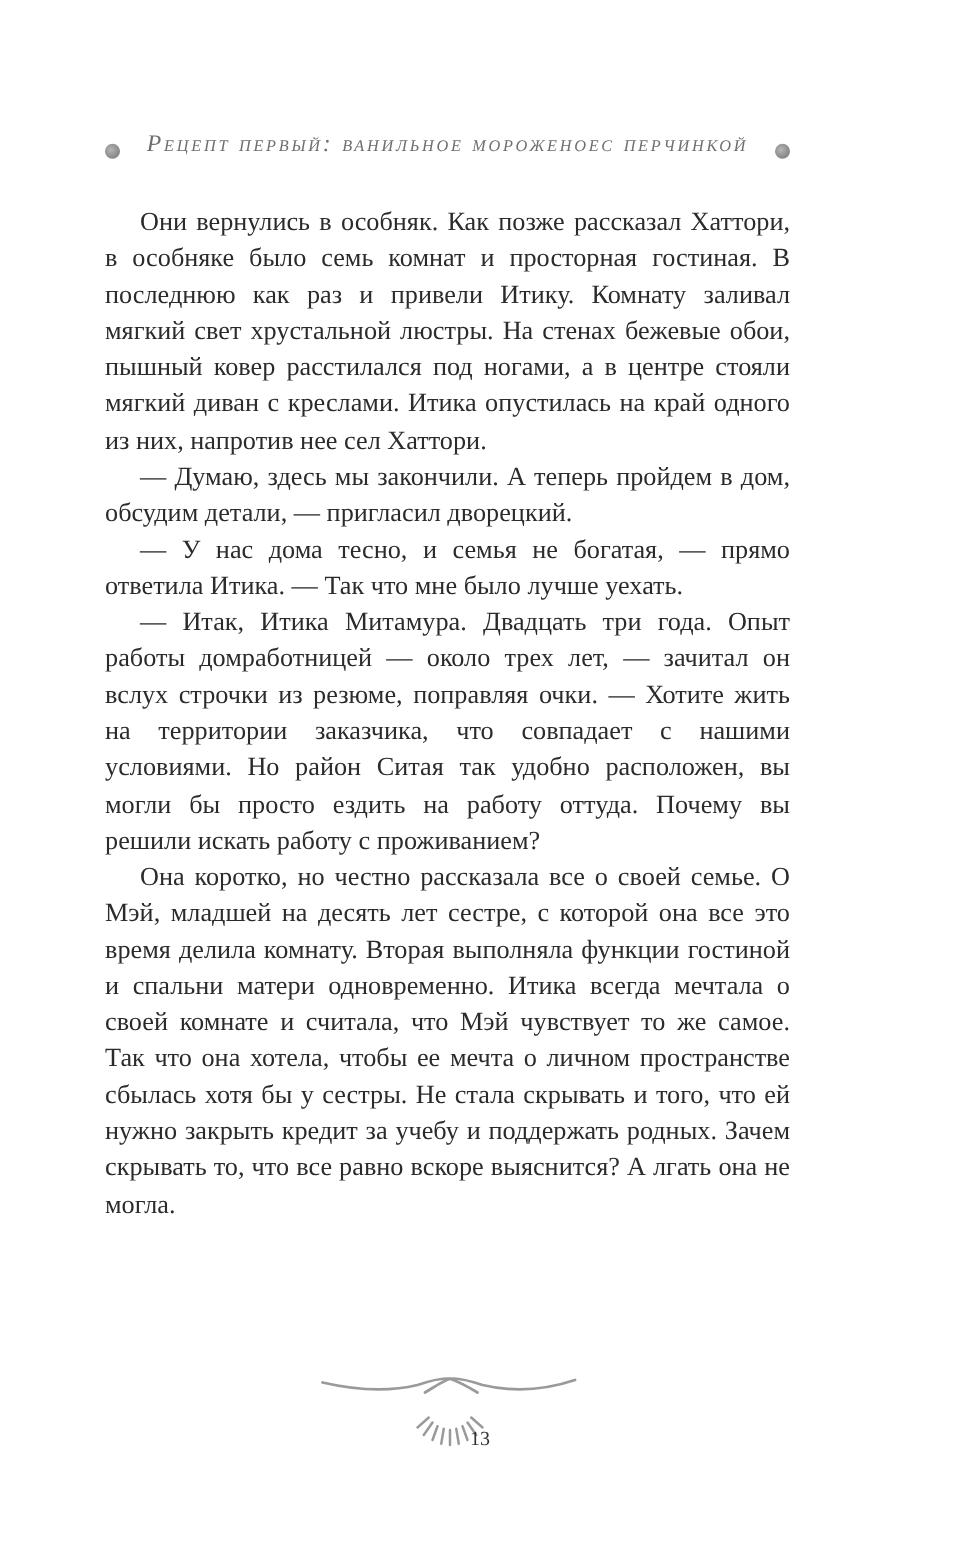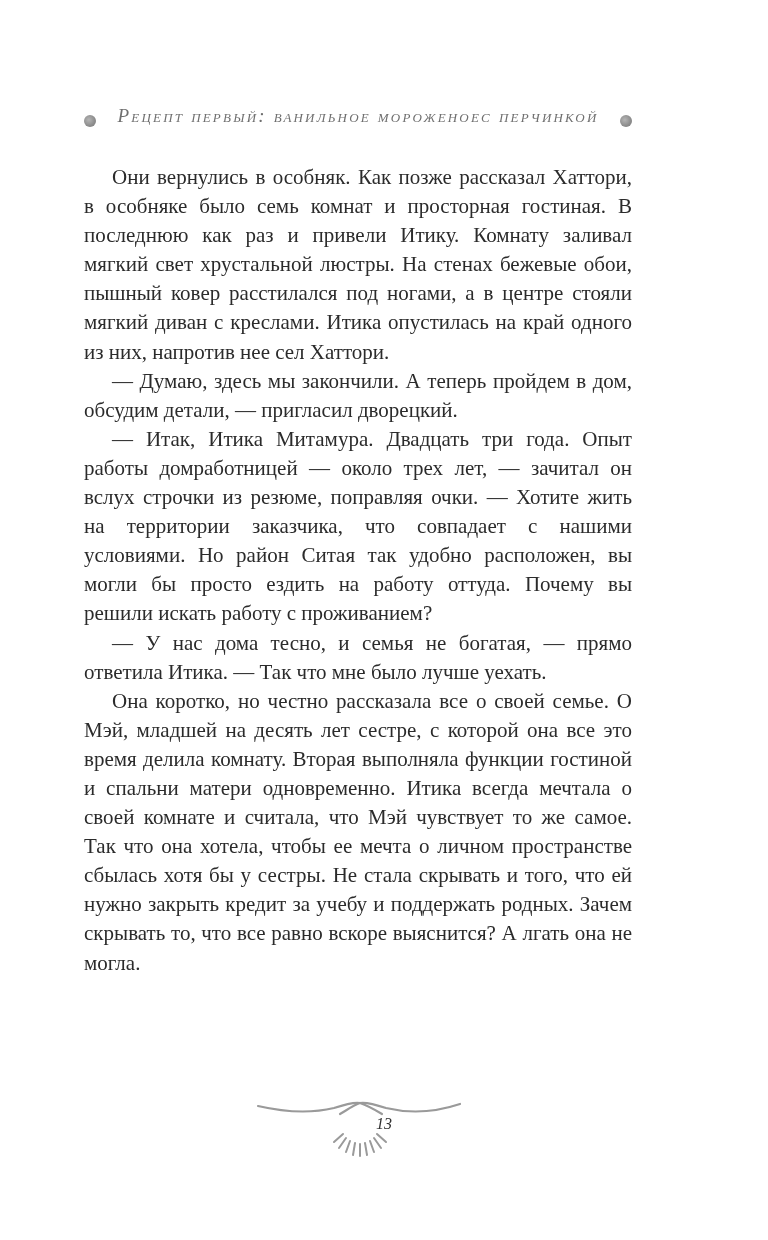--- a/index.html
+++ b/index.html
@@ -61,43 +61,42 @@
     }
     .footer-orn {
       position: absolute;
       top: 1098px;
       left: 254px;
       width: 210px;
       height: 70px;
     }
     .page-number {
       position: absolute;
-      top: 1115px;
+      top: 1143px;
       left: 0;
       width: 768px;
       text-align: center;
-      font-style: italic;
       font-size: 16px;
       color: #333;
     }
   </style>
 </head>
 <body>
 
 <div class="running-head">
   <span class="bullet"></span>
   <span class="head-title">Рецепт первый: ванильное мороженоес перчинкой</span>
   <span class="bullet"></span>
 </div>
 
 <div class="text-block">
   <p>Они вернулись в особняк. Как позже рассказал Хат­тори, в особняке было семь комнат и просторная гости­ная. В последнюю как раз и привели Итику. Комнату заливал мягкий свет хрустальной люстры. На стенах бе­жевые обои, пышный ковер расстилался под ногами, а в центре стояли мягкий диван с креслами. Итика опусти­лась на край одного из них, напротив нее сел Хаттори.</p>
   <p>— Думаю, здесь мы закончили. А теперь пройдем в дом, обсудим детали, — пригласил дворецкий.</p>
+  <p>— У нас дома тесно, и семья не богатая, — прямо ответила Итика. — Так что мне было лучше уехать.</p>
   <p>— Итак, Итика Митамура. Двадцать три года. Опыт работы домработницей — около трех лет, — зачитал он вслух строчки из резюме, поправляя очки. — Хотите жить на территории заказчика, что совпадает с нашими условиями. Но район Ситая так удобно расположен, вы могли бы просто ездить на работу оттуда. Почему вы решили искать работу с проживанием?</p>
-  <p>— У нас дома тесно, и семья не богатая, — прямо ответила Итика. — Так что мне было лучше уехать.</p>
   <p>Она коротко, но честно рассказала все о своей семье. О Мэй, младшей на десять лет сестре, с которой она все это время делила комнату. Вторая выполняла функции гостиной и спальни матери одновременно. Итика всегда мечтала о своей комнате и считала, что Мэй чувствует то же самое. Так что она хотела, чтобы ее мечта о лич­ном пространстве сбылась хотя бы у сестры. Не стала скрывать и того, что ей нужно закрыть кредит за учебу и поддержать родных. Зачем скрывать то, что все равно вскоре выяснится? А лгать она не могла.</p>
 </div>
 
 <svg class="footer-orn" viewBox="0 0 210 70" xmlns="http://www.w3.org/2000/svg">
   <g fill="none" stroke="#9a9a9a" stroke-width="2.2" stroke-linecap="round">
     <path d="M4,8 C30,14 55,16 80,10 C92,6 100,4 106,5 C112,4 120,6 132,10 C157,16 182,14 206,6"></path>
     <path d="M86,16 C96,10 100,7 106,5 C112,7 118,10 128,16"></path>
   </g>
   <g stroke="#9a9a9a" stroke-width="2" stroke-linecap="round">
     <line x1="106" y1="46" x2="106" y2="58"></line>

